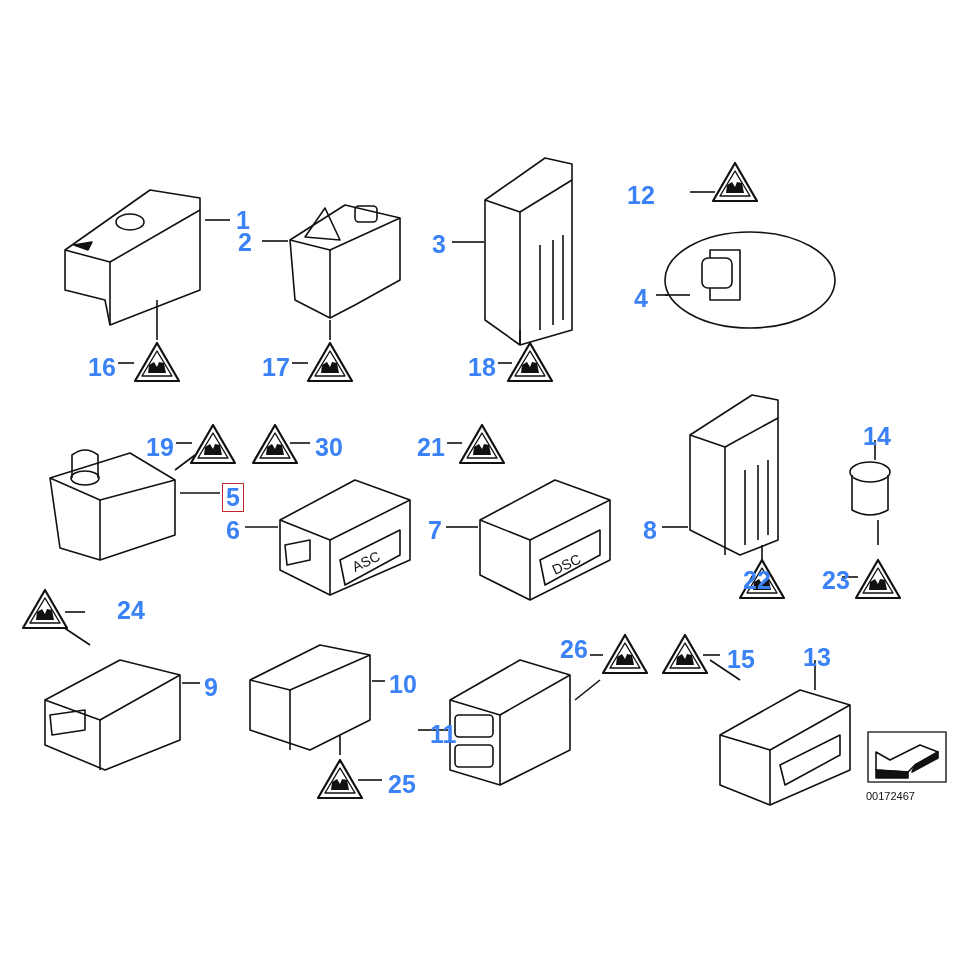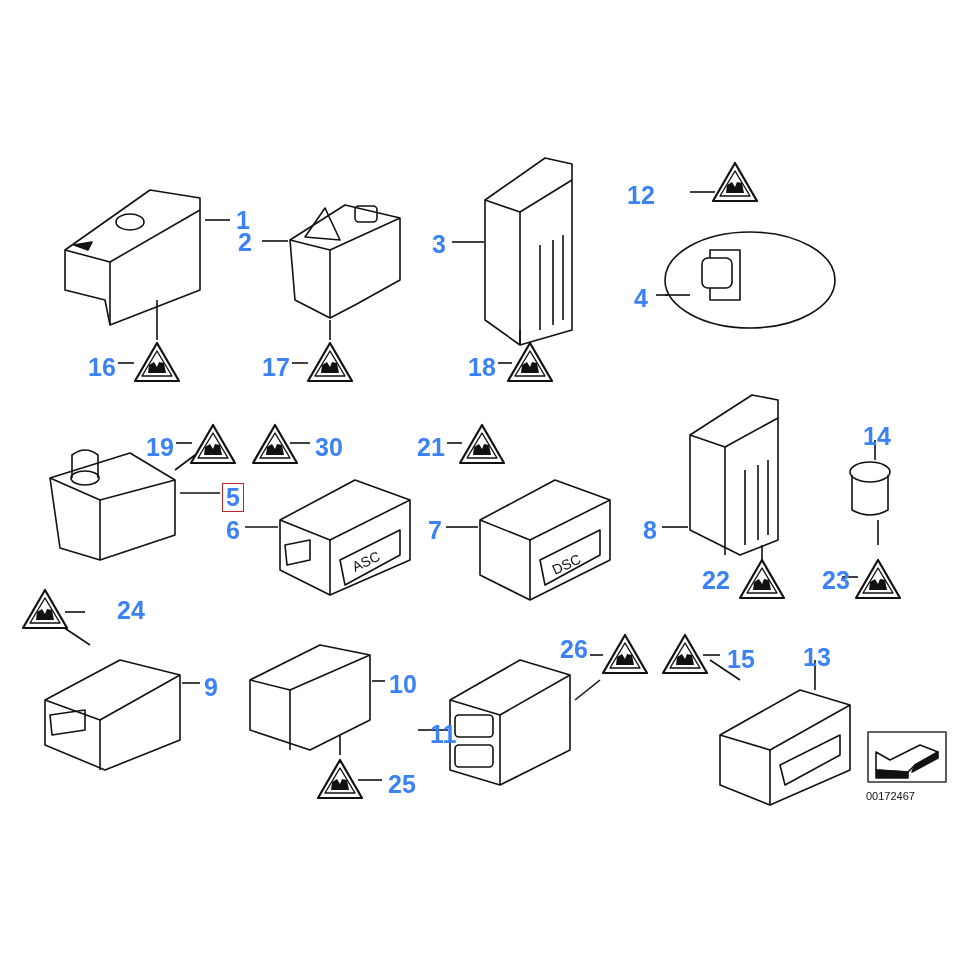--- a/index.html
+++ b/index.html
@@ -167,21 +167,21 @@
       <div class="lbl" style="left: 627px; top: 183px;">12</div>
       <div class="lbl" style="left: 803px; top: 645px;">13</div>
       <div class="lbl" style="left: 863px; top: 424px;">14</div>
       <div class="lbl" style="left: 727px; top: 647px;">15</div>
       <div class="lbl" style="left: 88px; top: 355px;">16</div>
       <div class="lbl" style="left: 262px; top: 355px;">17</div>
       <div class="lbl" style="left: 468px; top: 355px;">18</div>
       <div class="lbl" style="left: 146px; top: 435px;">19</div>
       <div class="lbl" style="left: 315px; top: 435px;">30</div>
       <div class="lbl" style="left: 417px; top: 435px;">21</div>
-      <div class="lbl" style="left: 702px; top: 568px;">22</div>
+      <div class="lbl" style="left: 743px; top: 568px;">22</div>
       <div class="lbl" style="left: 822px; top: 568px;">23</div>
       <div class="lbl" style="left: 90px; top: 598px; margin-left: 27px;">24</div>
       <div class="lbl" style="left: 388px; top: 772px;">25</div>
       <div class="lbl" style="left: 560px; top: 637px;">26</div>
     </div>
 
   <div class="diag-id">00172467</div>
 </div>
 
 </body></html>

